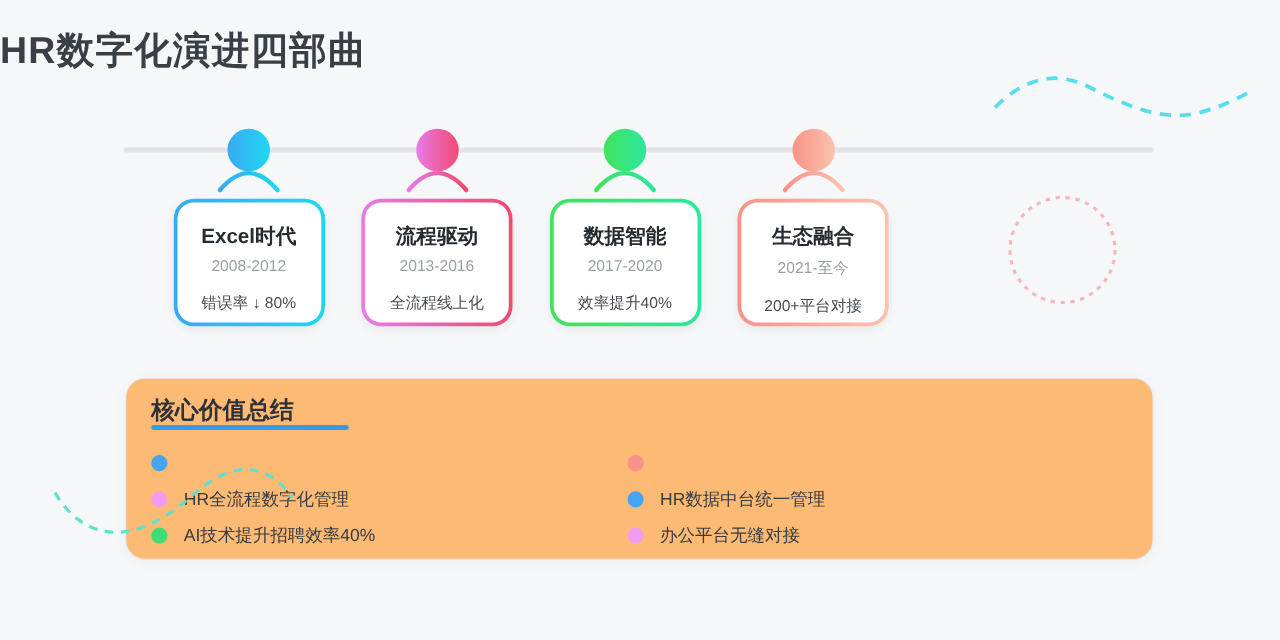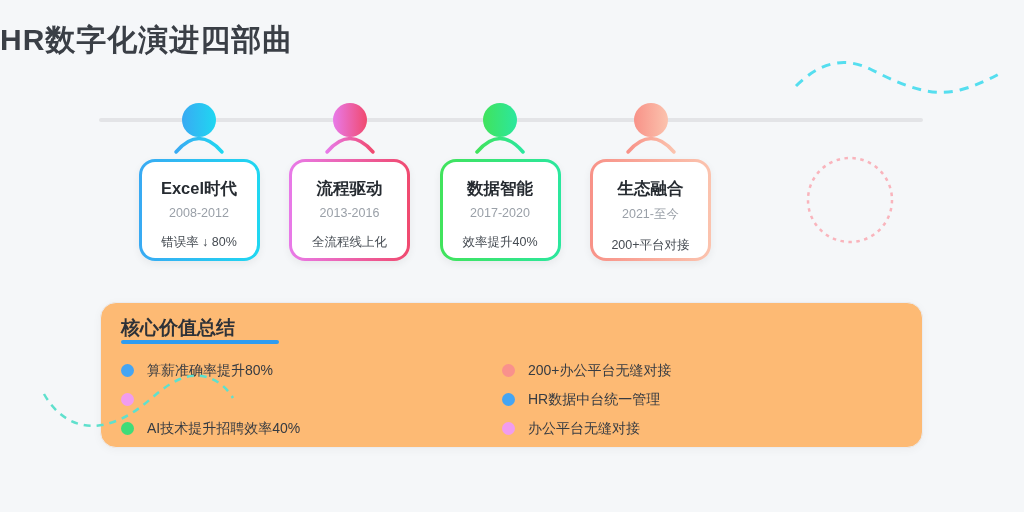--- a/index.html
+++ b/index.html
@@ -145,34 +145,33 @@
     <div class="stage-stat">200+平台对接</div>
   </div>
 </div>
 
 <div class="summary-card">
   <div class="summary-title">核心价值总结</div>
   <div class="summary-underline" style="background: rgb(46, 156, 240);"></div>
   <ul class="summary-col left">
     <li class="summary-item">
       <span class="dot" style="background: rgb(69, 165, 243);"></span>
-      <span class="summary-text">算薪准确率提升80%</span>
     </li>
     <li class="summary-item">
       <span class="dot" style="background: rgb(241, 156, 238);"></span>
+      <span class="summary-text">HR全流程数字化管理</span>
     </li>
     <li class="summary-item">
       <span class="dot" style="background: rgb(63, 220, 120);"></span>
       <span class="summary-text">AI技术提升招聘效率40%</span>
     </li>
   </ul>
   <ul class="summary-col right">
     <li class="summary-item">
       <span class="dot" style="background: rgb(249, 145, 140);"></span>
-      <span class="summary-text">200+办公平台无缝对接</span>
     </li>
     <li class="summary-item">
       <span class="dot" style="background: rgb(69, 165, 243);"></span>
       <span class="summary-text">HR数据中台统一管理</span>
     </li>
     <li class="summary-item">
       <span class="dot" style="background: rgb(241, 156, 238);"></span>
       <span class="summary-text">办公平台无缝对接</span>
     </li>
   </ul>

